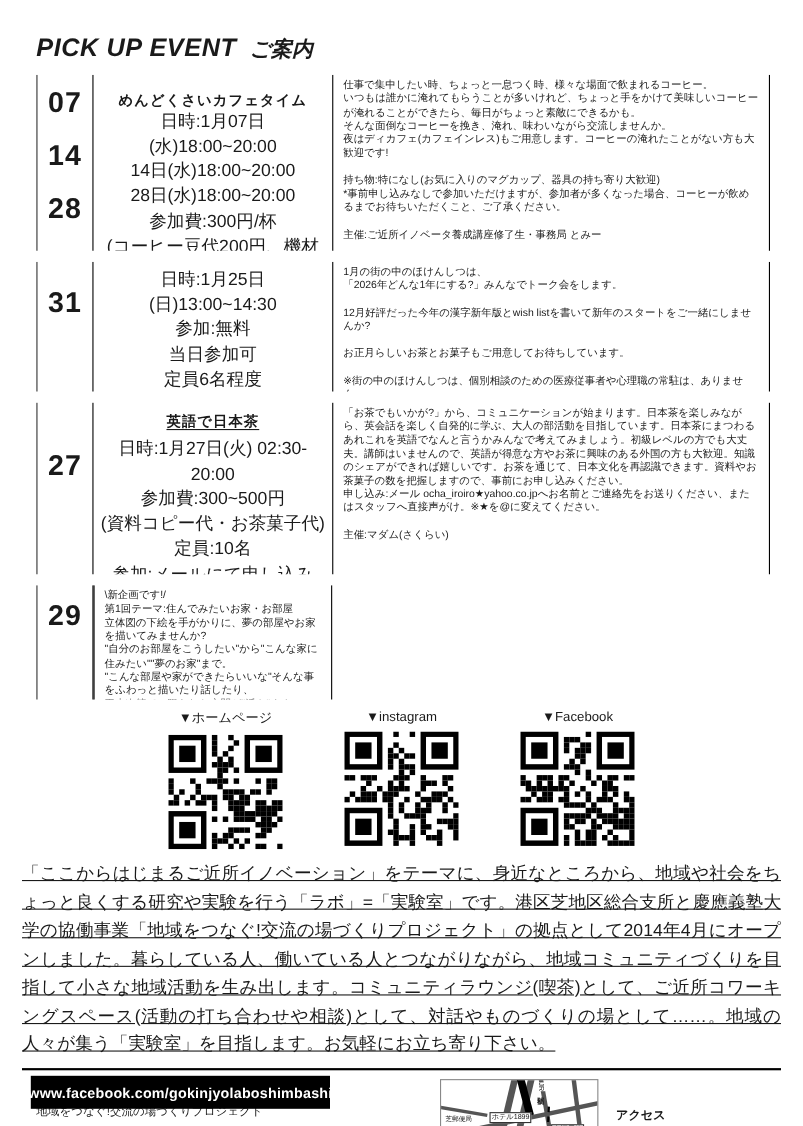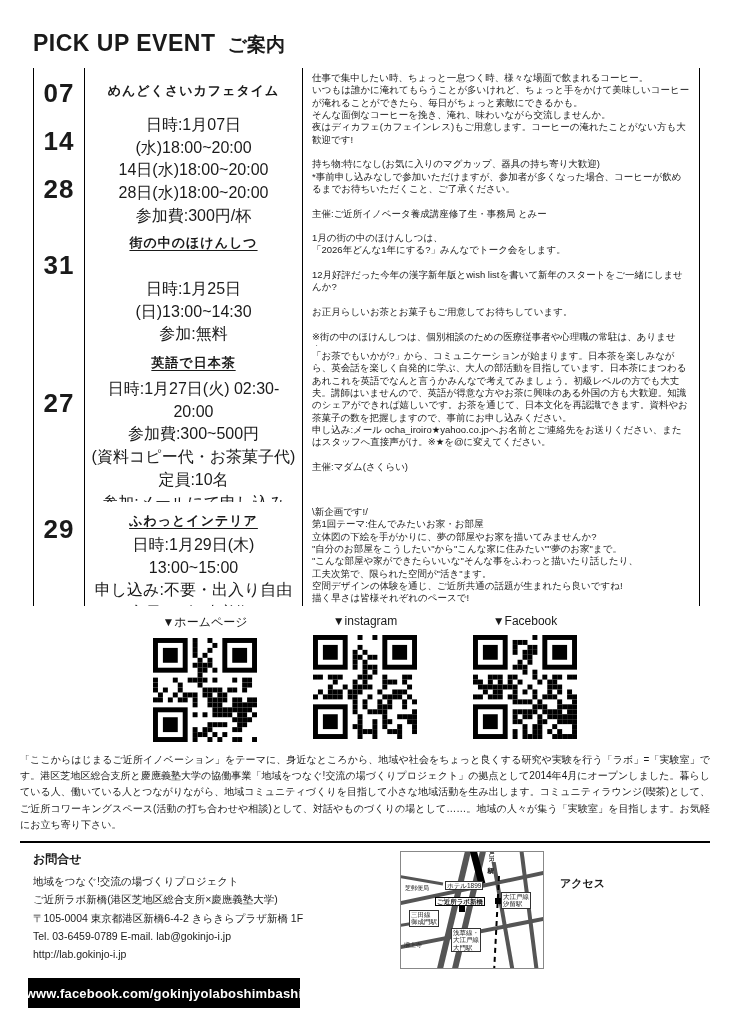--- a/index.html
+++ b/index.html
@@ -2,58 +2,58 @@
 <html><head>
 <meta charset="utf-8">
 <style>
   html,body{margin:0;padding:0;}
   body{
     width:730px;height:1024px;overflow:hidden;background:#ffffff;color:#1a1a1a;
     font-family:"Liberation Sans","DejaVu Sans",sans-serif;position:relative;
   }
   .prelines{white-space:pre-line;}
   
-  .header{margin:30px 16px 0 33px;display:flex;align-items:baseline;gap:12px;}
+  .header{margin:30px 16px 0 33px;display:flex;align-items:baseline;gap:12px;font-style:italic;}
   .header .big{font-size:23px;font-weight:bold;letter-spacing:.5px;}
   .header .small{font-size:19px;font-weight:bold;}
   
-  .events{margin:10px 0 0 33px;width:667px;display:flex;flex-direction:column;}
+  .events{margin:10px 0 0 33px;width:667px;display:flex;flex-direction:column;gap:10px;}
   .event-row{display:grid;grid-template-columns:52px 217px 1fr;overflow:hidden;}
   .cell-date{border-left:1.5px solid #000;border-right:1.5px solid #000;display:flex;flex-direction:column;align-items:center;}
   .date-num{font-size:26px;font-weight:bold;letter-spacing:1px;line-height:1;}
   .cell-info{text-align:center;padding:0 6px;}
   .event-title{font-size:13px;font-weight:bold;letter-spacing:1px;}
   .event-title.u{text-decoration:underline;text-underline-offset:3px;}
   .event-details{font-size:16px;line-height:1.42;}
   .cell-desc{border-left:1.5px solid #000;border-right:1.5px solid #000;font-size:9.5px;line-height:1.3;padding:4px 9px 0 9px;text-align:left;}
   
   .event-row:nth-child(1){height:160px;}
   .event-row:nth-child(1) .cell-date{padding-top:12px;gap:22px;}
   .event-row:nth-child(1) .cell-info{padding-top:14px;}
-  .event-row:nth-child(1) .event-title{margin-bottom:14px;}
+  .event-row:nth-child(1) .event-title{}
   .event-row:nth-child(2){height:118px;}
   .event-row:nth-child(2) .cell-date{padding-top:24px;}
   .event-row:nth-child(2) .cell-info{padding-top:6px;}
   .event-row:nth-child(2) .event-title{margin-bottom:26px;}
   .event-row:nth-child(3){height:156px;}
   .event-row:nth-child(3) .cell-date{padding-top:44px;}
   .event-row:nth-child(3) .cell-info{padding-top:8px;}
   .event-row:nth-child(3) .event-title{margin-bottom:6px;text-align:center;}
   .event-row:nth-child(4){height:104px;}
   .event-row:nth-child(4) .cell-date{padding-top:14px;}
   .event-row:nth-child(4) .cell-info{padding-top:10px;}
   .event-row:nth-child(4) .event-title{margin-bottom:4px;}
   
   .qr-section{margin-top:8px;display:flex;justify-content:center;gap:56px;}
   .qr-col{display:flex;flex-direction:column;align-items:center;gap:7px;}
   .qr-label{font-size:12px;}
   .qr-code{width:104px;height:104px;}
   .qr-code svg{display:block;}
   
-  .intro{margin:10px 20px 0 20px;font-size:10px;line-height:1.62;text-align:justify;}
+  .intro{margin:10px 20px 0 20px;font-size:16px;line-height:1.62;text-align:justify;text-decoration:underline;}
   .divider{border:none;border-top:2px solid #000;margin:8px 20px 0 20px;}
   
   .footer{margin:8px 20px 0 33px;display:flex;gap:16px;}
   .contact{flex:1;}
   .contact-heading{font-size:12px;font-weight:bold;margin-bottom:4px;}
   .contact-lines{font-size:10.5px;line-height:1.75;}
   .map{width:142px;height:116px;position:relative;border:1px solid #888;background:#fff;flex:0 0 auto;}
   .map svg{position:absolute;left:0;top:0;}
   .map-label{position:absolute;font-size:6.5px;line-height:1.15;background:#fff;padding:0 1px;white-space:pre-line;}
   .map-label.boxed{border:1px solid #333;}
@@ -101,21 +101,20 @@
 *事前申し込みなしで参加いただけますが、参加者が多くなった場合、コーヒーが飲めるまでお待ちいただくこと、ご了承ください。
 
 主催:ご近所イノベータ養成講座修了生・事務局 とみー</div>
   </div>
 
   <div class="event-row">
     <div class="cell-date">
       <div class="date-num">31</div>
     </div>
     <div class="cell-info">
-      <div class="event-title u">街の中のほけんしつ</div>
       <div class="event-details prelines">日時:1月25日(日)13:00~14:30
 参加:無料
 当日参加可
 定員6名程度</div>
     </div>
     <div class="cell-desc prelines">1月の街の中のほけんしつは、
 「2026年どんな1年にする?」みんなでトーク会をします。
 
 12月好評だった今年の漢字新年版とwish listを書いて新年のスタートをご一緒にしませんか?
 
@@ -140,28 +139,20 @@
     </div>
     <div class="cell-desc prelines">「お茶でもいかが?」から、コミュニケーションが始まります。日本茶を楽しみながら、英会話を楽しく自発的に学ぶ、大人の部活動を目指しています。日本茶にまつわるあれこれを英語でなんと言うかみんなで考えてみましょう。初級レベルの方でも大丈夫。講師はいませんので、英語が得意な方やお茶に興味のある外国の方も大歓迎。知識のシェアができれば嬉しいです。お茶を通じて、日本文化を再認識できます。資料やお茶菓子の数を把握しますので、事前にお申し込みください。
 申し込み:メール ocha_iroiro★yahoo.co.jpへお名前とご連絡先をお送りください、またはスタッフへ直接声がけ。※★を@に変えてください。
 
 主催:マダム(さくらい)</div>
   </div>
 
   <div class="event-row">
     <div class="cell-date">
       <div class="date-num">29</div>
-    </div>
-    <div class="cell-info">
-      <div class="event-title u">ふわっとインテリア</div>
-      <div class="event-details prelines">日時:1月29日(木)
-13:00~15:00
-申し込み:不要・出入り自由
-定員:10人(先着順)
-参加費:無料</div>
     </div>
     <div class="cell-desc prelines">\新企画です!/
 第1回テーマ:住んでみたいお家・お部屋
 立体図の下絵を手がかりに、夢の部屋やお家を描いてみませんか?
 "自分のお部屋をこうしたい"から"こんな家に住みたい""夢のお家"まで。
 "こんな部屋や家ができたらいいな"そんな事をふわっと描いたり話したり、
 工夫次第で、限られた空間が"活き"ます。
 空間デザインの体験を通じ、ご近所共通の話題が生まれたら良いですね!
 描く早さは皆様それぞれのペースで!
 手ぶらでOKなのでお気軽にご参加ください

